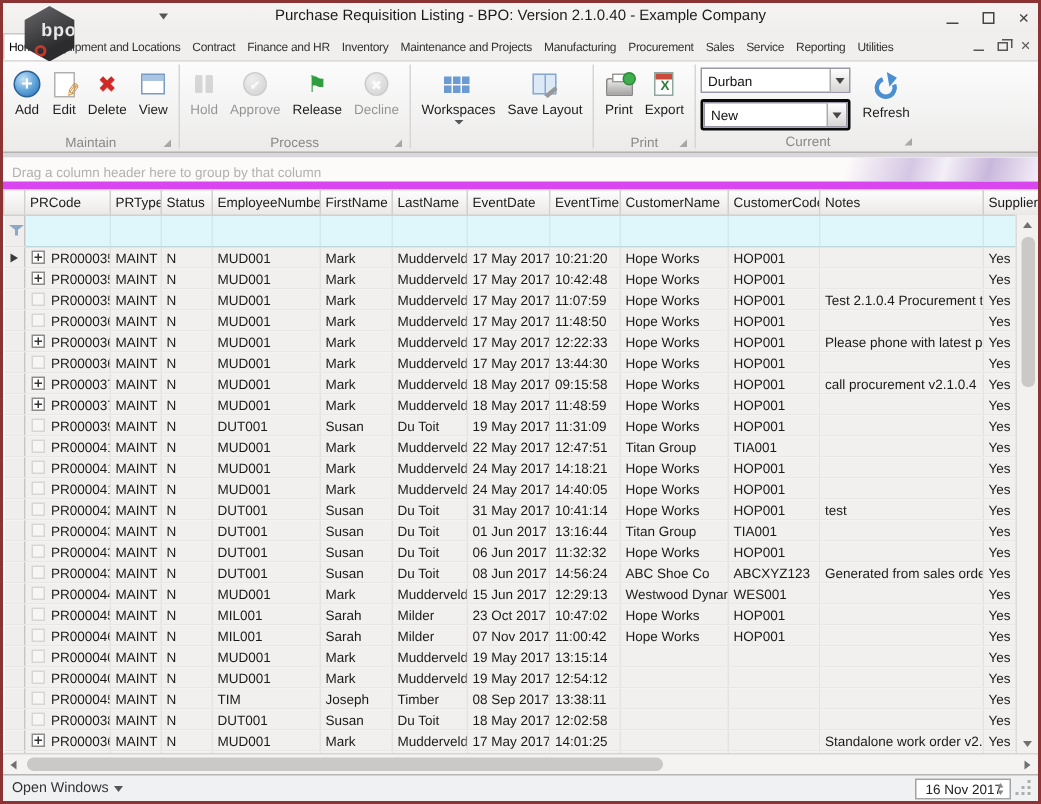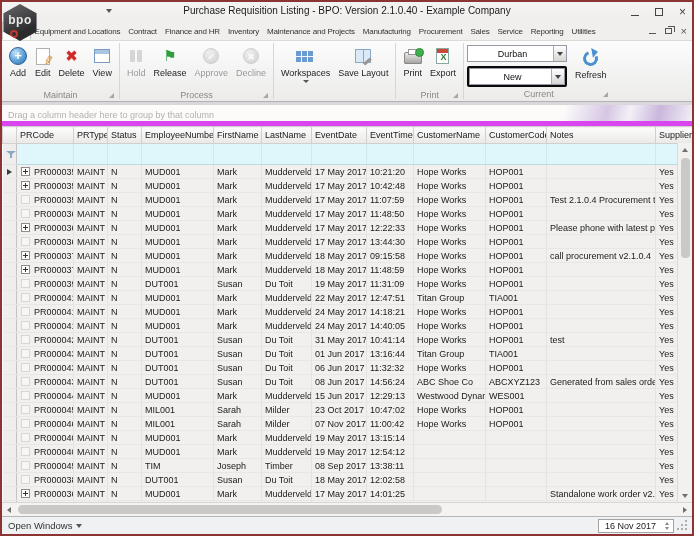--- a/index.html
+++ b/index.html
@@ -11,23 +11,23 @@
   .title{position:absolute;left:0;right:0;top:3px;text-align:center;font-size:10px;color:#1a1a1a;}
   .qat-arrow{position:absolute;left:104px;top:7px;width:0;height:0;border-left:3px solid transparent;border-right:3px solid transparent;border-top:4px solid #555;}
   .win-controls{position:absolute;right:6px;top:0;height:20px;display:flex;align-items:center;gap:16px;}
   .wc{display:inline-block;color:#444;}
   .wc-min{width:8px;height:1px;background:#444;margin-top:6px;}
   .wc-max{width:8px;height:8px;border:1px solid #444;background:transparent;}
   .wc-close{font-size:12px;line-height:12px;color:#444;}
   .wc-close::before{content:"×";}
 
   
-  .logo{position:absolute;left:0;top:2px;width:36px;height:37px;z-index:20;
+  .logo{position:absolute;left:13px;top:2px;width:36px;height:37px;z-index:20;
         clip-path:polygon(50% 0,96% 25%,96% 75%,50% 100%,4% 75%,4% 25%);
-        background:linear-gradient(155deg,#6a6a6e,#2c2c2e 70%);display:flex;align-items:center;justify-content:center;}
+        background:linear-gradient(155deg,#6a6a6e,#2c2c2e 70%);display:flex;align-items:center;justify-content:flex-end;}
   .logo-txt{color:#e8e8e8;font-size:12px;font-weight:bold;letter-spacing:.5px;margin-top:-6px;}
   .logo-ring{position:absolute;left:8px;bottom:3px;width:8px;height:8px;border:2px solid #c0392b;border-radius:50%;}
 
   
   .tabrow{position:relative;height:19px;background:#f0efee;display:flex;align-items:stretch;border-bottom:1px solid #dcdad8;}
   .tabs{display:flex;align-items:stretch;overflow:hidden;white-space:nowrap;}
   .tab{font-size:8px;letter-spacing:-0.2px;color:#333;padding:0 3px;display:flex;align-items:center;border:1px solid transparent;}
   .tab.active{background:#fff;border-color:#c9c7c5;border-bottom-color:#fff;color:#000;}
   .child-controls{position:absolute;right:5px;top:0;height:18px;display:flex;align-items:center;gap:9px;}
   .cc{display:inline-block;}
@@ -75,21 +75,21 @@
   .ic-export{width:13px;height:16px;background:#fff;border:1px solid #8aa8a0;position:relative;}
   .ic-export::before{content:"";position:absolute;left:0;top:0;right:0;height:4px;background:#c94a3a;}
   .ic-export::after{content:"X";position:absolute;left:3px;bottom:1px;font-size:9px;font-weight:bold;color:#2e7d32;}
   .ic-refresh{width:15px;height:15px;border:3px solid #4a90d0;border-radius:50%;border-top-color:transparent;position:relative;transform:rotate(25deg);}
   .ic-refresh::after{content:"";position:absolute;top:-6px;right:-2px;border-left:5px solid transparent;border-right:5px solid transparent;border-bottom:6px solid #4a90d0;transform:rotate(55deg);}
   .wk-arrow{width:0;height:0;border-left:3px solid transparent;border-right:3px solid transparent;border-top:3px solid #555;margin-top:1px;}
 
   
   .cur-wrap{display:flex;align-items:flex-start;padding-top:4px;gap:4px;}
   .cur-left{display:flex;flex-direction:column;gap:4px;width:100px;}
-  .dropdown{height:17px;background:#fff;border:1px solid #9a98a6;display:flex;align-items:center;text-align:center;}
+  .dropdown{height:17px;background:#fff;border:1px solid #9a98a6;display:flex;align-items:center;}
   .dd-val{flex:1;font-size:9px;padding-left:4px;color:#111;white-space:nowrap;overflow:hidden;}
   .dd-btn{width:13px;align-self:stretch;border-left:1px solid #aeacaa;background:linear-gradient(#fefefe,#d8d6d4);display:flex;align-items:center;justify-content:center;}
   .dd-btn::before{content:"";border-left:3px solid transparent;border-right:3px solid transparent;border-top:4px solid #444;}
   .hl-box{border:2px solid #0a0a0a;border-radius:2px;}
   .hl-box .dropdown{border-color:#9a98a6;}
 
   
   .gapband{height:4px;background:#d9d7dc;border-top:1px solid #b4b2b0;}
 
   
@@ -129,21 +129,21 @@
   .hs-left{left:0;}.hs-right{right:0;}
   .hs-left::before{content:"";border-top:3px solid transparent;border-bottom:3px solid transparent;border-right:4px solid #707070;}
   .hs-right::before{content:"";border-top:3px solid transparent;border-bottom:3px solid transparent;border-left:4px solid #707070;}
   .hs-thumb{position:absolute;left:16px;top:2px;width:424px;height:9px;background:#cbc9c7;border-radius:5px;}
 
   
   .statusbar{height:18px;background:#f0f1f3;border-top:1px solid #b8b6b4;display:flex;align-items:center;justify-content:space-between;padding:0 4px 0 6px;}
   .open-windows{display:flex;align-items:center;gap:4px;font-size:9.5px;color:#333;}
   .ow-arrow{width:0;height:0;border-left:3px solid transparent;border-right:3px solid transparent;border-top:4px solid #555;}
   .sb-right{display:flex;align-items:center;gap:4px;}
-  .datebox{position:relative;width:76px;height:14px;background:#fff;border:1px solid #a5a3a1;font-size:9px;color:#222;display:flex;align-items:center;padding-left:6px;}
+  .datebox{position:relative;width:64px;height:14px;background:#fff;border:1px solid #a5a3a1;font-size:9px;color:#222;display:flex;align-items:center;padding-left:6px;}
   .spin{position:absolute;right:1px;top:0;bottom:0;width:10px;display:flex;flex-direction:column;align-items:center;justify-content:center;gap:2px;}
   .spin::before{content:"";border-left:2.5px solid transparent;border-right:2.5px solid transparent;border-bottom:3px solid #8a8886;}
   .spin::after{content:"";border-left:2.5px solid transparent;border-right:2.5px solid transparent;border-top:3px solid #8a8886;}
   .grip{width:10px;height:10px;position:relative;}
   .grip::before{content:"";position:absolute;right:1px;bottom:1px;width:2px;height:2px;background:#b0aeac;box-shadow:-4px 4px 0 #b0aeac,0 4px 0 #b0aeac,-8px 8px 0 #b0aeac,-4px 8px 0 #b0aeac,0 8px 0 #b0aeac;transform:translateY(-8px);}
 </style>
 </head>
 <body>
 
 <div class="frame">
@@ -221,31 +221,31 @@
     <div class="rsep"></div>
 
     <div class="rgroup">
       <div class="rbtns">
         <div class="rbtn disabled">
           <span class="icw">
               <span class="ic-hold"></span>
             </span>
           <span class="rlabel">Hold</span>
         </div>
+        <div class="rbtn disabled">
+          <span class="icw">
+              <span class="ic-circle ic-approve"></span>
+            </span>
+          <span class="rlabel">Approve</span>
+        </div>
         <div class="rbtn">
           <span class="icw">
               <span class="ic-release"></span>
             </span>
           <span class="rlabel">Release</span>
-        </div>
-        <div class="rbtn disabled">
-          <span class="icw">
-              <span class="ic-circle ic-approve"></span>
-            </span>
-          <span class="rlabel">Approve</span>
         </div>
         <div class="rbtn disabled">
           <span class="icw">
               <span class="ic-circle ic-decline"></span>
             </span>
           <span class="rlabel">Decline</span>
         </div>
       </div>
       <div class="rfoot">
         <span class="rfoot-label">Process</span>

